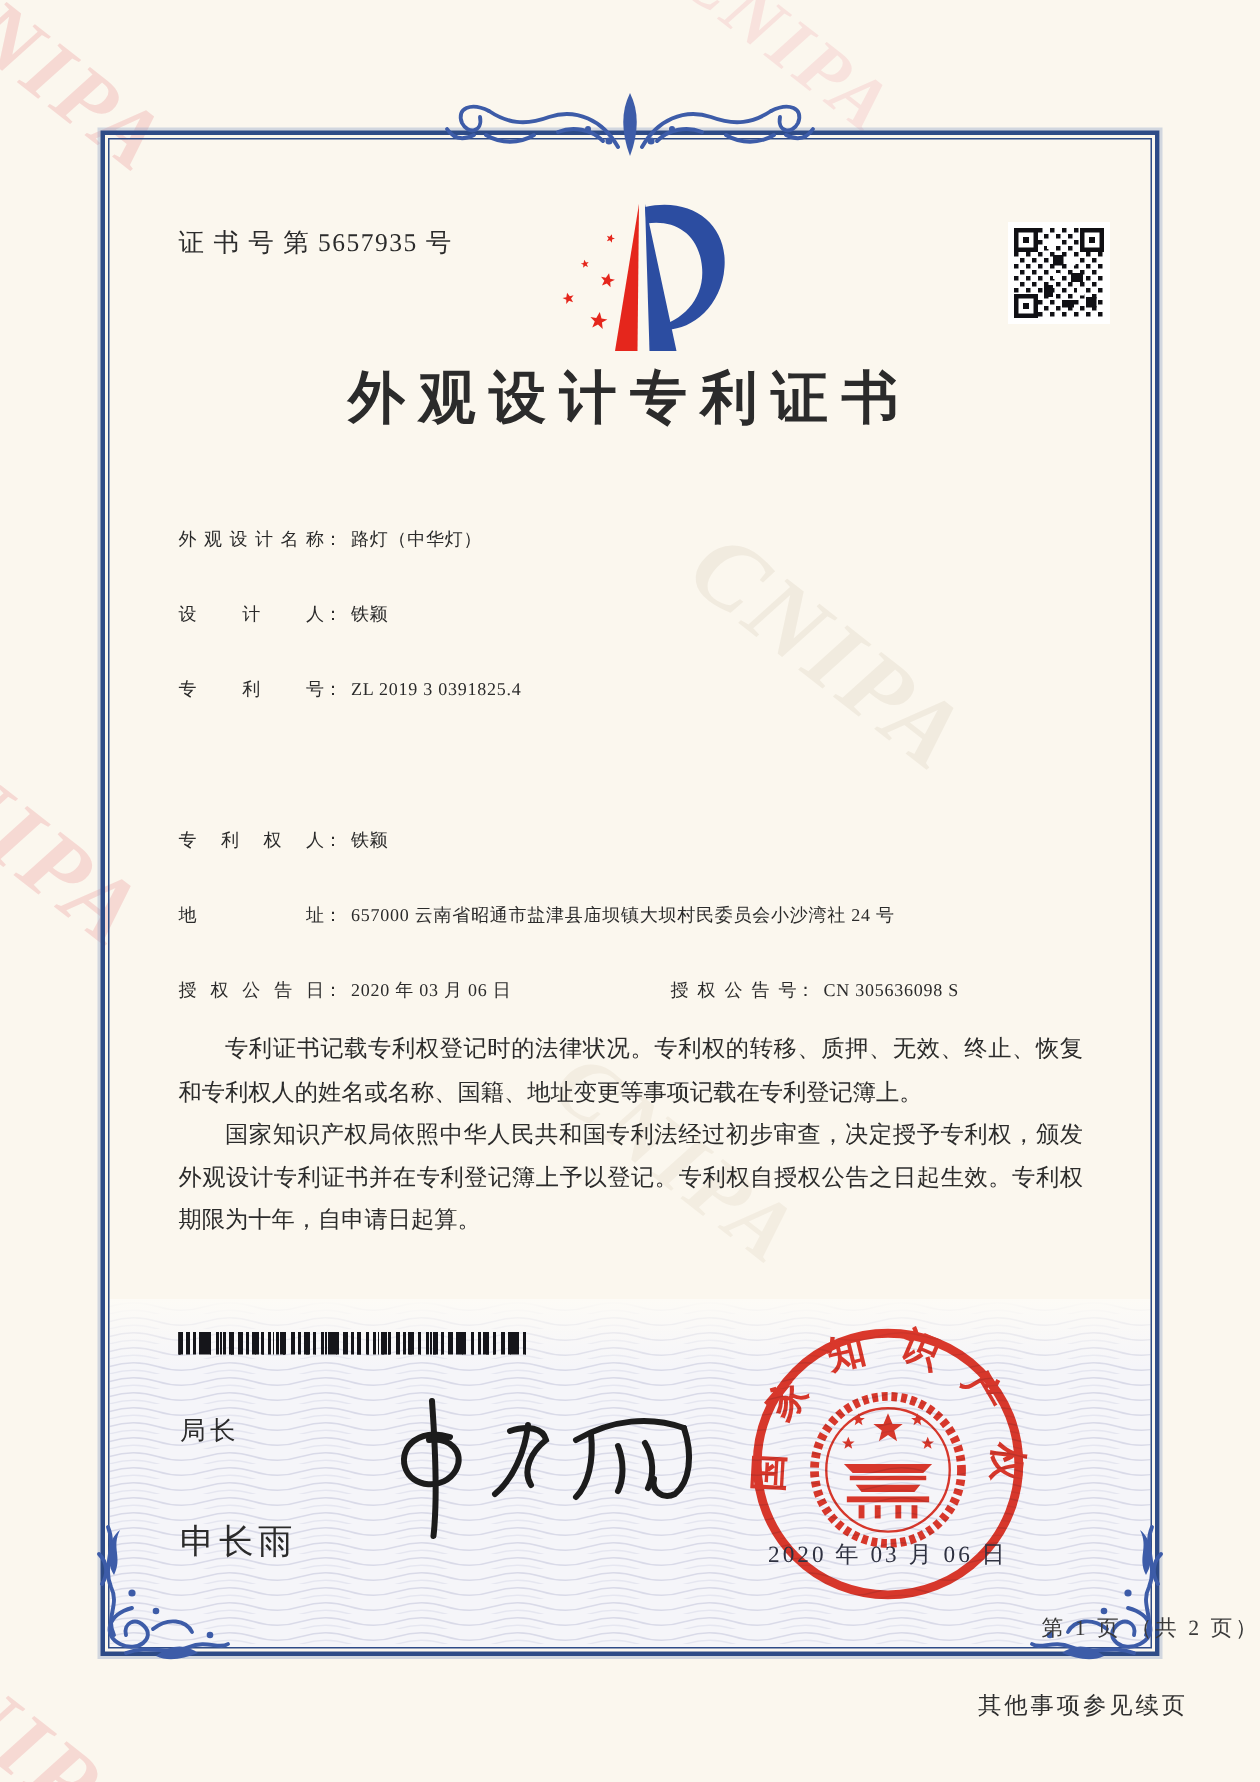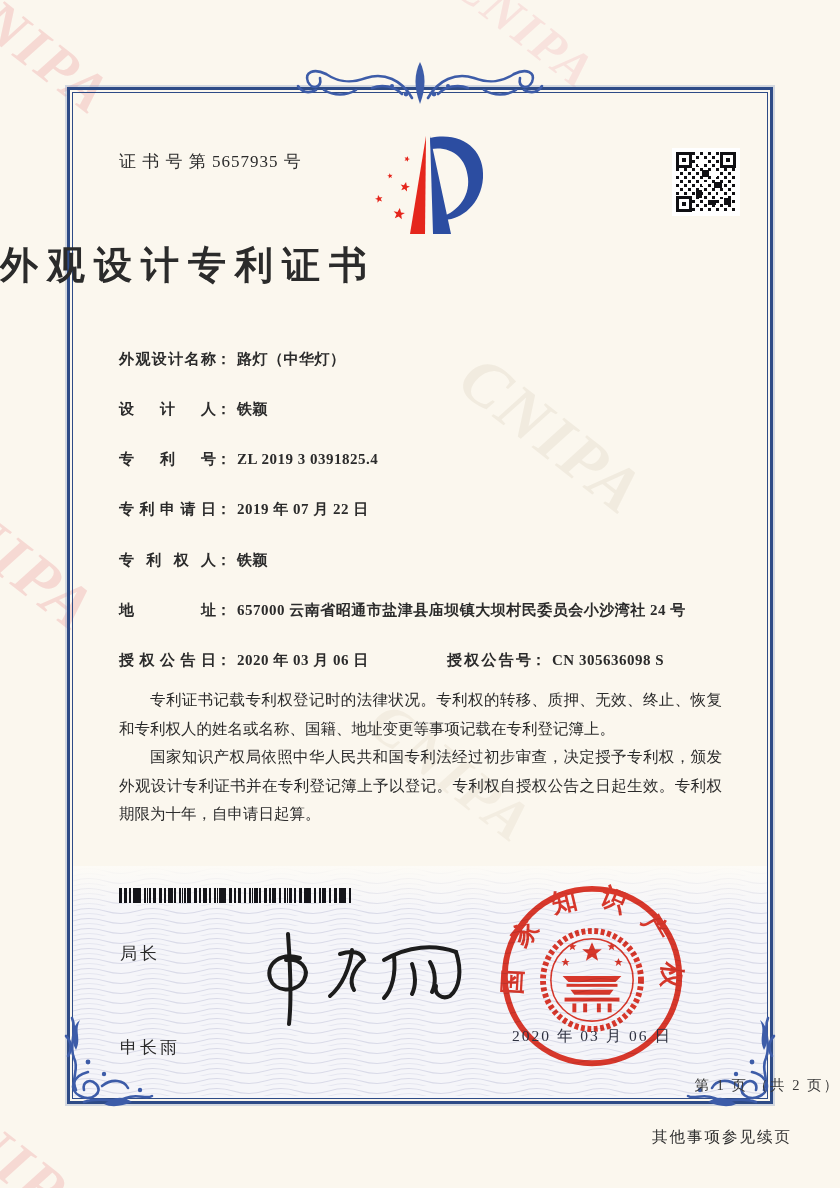--- a/index.html
+++ b/index.html
@@ -29,43 +29,43 @@
       border:3px solid #2e4b87;box-shadow:0 0 0 2px rgba(144,162,199,.38);z-index:2;pointer-events:none;}
   .frame-inner{position:absolute;left:2px;top:2px;right:2px;bottom:2px;border:1px solid #2e4b87;}
 
   .orn{z-index:3;pointer-events:none;}
 
   .content{z-index:4;}
 
   .cert-no{left:119px;top:138px;font-size:17px;letter-spacing:1px;z-index:4;margin-top:12px;}
   .qr{left:672px;top:148px;z-index:4;}
   .logo{left:352px;top:126px;z-index:4;}
-  .title{left:0;top:240px;width:840px;text-align:left;font-size:38px;font-weight:bold;
+  .title{left:0;top:240px;width:840px;text-align:center;font-size:38px;font-weight:bold;
          letter-spacing:9px;z-index:4;}
 
-  .field-row{left:119px;width:610px;font-size:15px;z-index:4;line-height:22px;font-weight:bold;}
+  .field-row{left:119px;width:610px;font-size:12px;z-index:4;line-height:22px;}
   .flabel{display:inline-block;width:97px;text-align:justify;text-align-last:justify;vertical-align:top;}
   .fcolon{display:inline-block;vertical-align:top;margin-right:6px;}
   .fvalue{display:inline-block;vertical-align:top;max-width:478px;letter-spacing:.5px;}
   .grant-right{position:absolute;left:328px;top:0;white-space:nowrap;}
   .grant-right .flabel{width:84px;}
 
   .paras{left:119px;top:686px;width:603px;font-size:15.5px;line-height:28.5px;
          text-align:justify;z-index:4;}
   .paras p{margin:0;text-indent:2em;}
 
   .barcode{left:119px;top:888px;width:234px;height:15px;z-index:4;
      background:
        repeating-linear-gradient(90deg,#15151a 0 2px,rgba(0,0,0,0) 2px 5px),
        repeating-linear-gradient(90deg,#15151a 0 1px,rgba(0,0,0,0) 1px 7px),
        repeating-linear-gradient(90deg,#15151a 0 3px,rgba(0,0,0,0) 3px 17px);}
 
   .commissioner-label{left:120px;top:942px;font-size:17px;letter-spacing:3px;z-index:4;
      font-family:"Liberation Sans","DejaVu Sans",sans-serif;}
-  .commissioner-name{left:120px;top:1036px;font-size:17px;letter-spacing:3px;z-index:4;
+  .commissioner-name{left:120px;top:1012px;font-size:23px;letter-spacing:3px;z-index:4;
      font-family:"Liberation Sans","DejaVu Sans",sans-serif;}
   .signature{left:222px;top:912px;z-index:5;}
 
   .seal{left:494px;top:880px;z-index:5;mix-blend-mode:multiply;opacity:.93;}
   .seal-date{left:512px;top:1026px;width:180px;font-size:15.5px;letter-spacing:2px;
      color:#2e3140;z-index:6;white-space:nowrap;}
 
   .page-info{left:0;top:1076px;width:840px;text-align:right;font-size:14.5px;
      letter-spacing:2px;z-index:4;color:#3a3a3a;}
   .cont-note{left:0;top:1127px;width:792px;text-align:right;font-size:15.5px;
@@ -219,23 +219,20 @@
   <div class="abs title content">外观设计专利证书</div>
 
   <div class="abs field-row" style="top:348px">
     <span class="flabel">外观设计名称</span><span class="fcolon">：</span><span class="fvalue">路灯（中华灯）</span>
   </div>
   <div class="abs field-row" style="top:398px">
     <span class="flabel">设计人</span><span class="fcolon">：</span><span class="fvalue">铁颖</span>
   </div>
   <div class="abs field-row" style="top:448px">
     <span class="flabel">专利号</span><span class="fcolon">：</span><span class="fvalue">ZL 2019 3 0391825.4</span>
-  </div>
-  <div class="abs field-row" style="top:498px">
-    <span class="flabel">专利申请日</span><span class="fcolon">：</span><span class="fvalue">2019 年 07 月 22 日</span>
   </div>
   <div class="abs field-row" style="top:549px">
     <span class="flabel">专利权人</span><span class="fcolon">：</span><span class="fvalue">铁颖</span>
   </div>
   <div class="abs field-row" style="top:599px">
     <span class="flabel">地址</span><span class="fcolon">：</span><span class="fvalue">657000 云南省昭通市盐津县庙坝镇大坝村民委员会小沙湾社 24 号</span>
   </div>
   <div class="abs field-row" style="top:649px">
     <span class="flabel">授权公告日</span><span class="fcolon">：</span><span class="fvalue">2020 年 03 月 06 日</span>
     <span class="grant-right">

